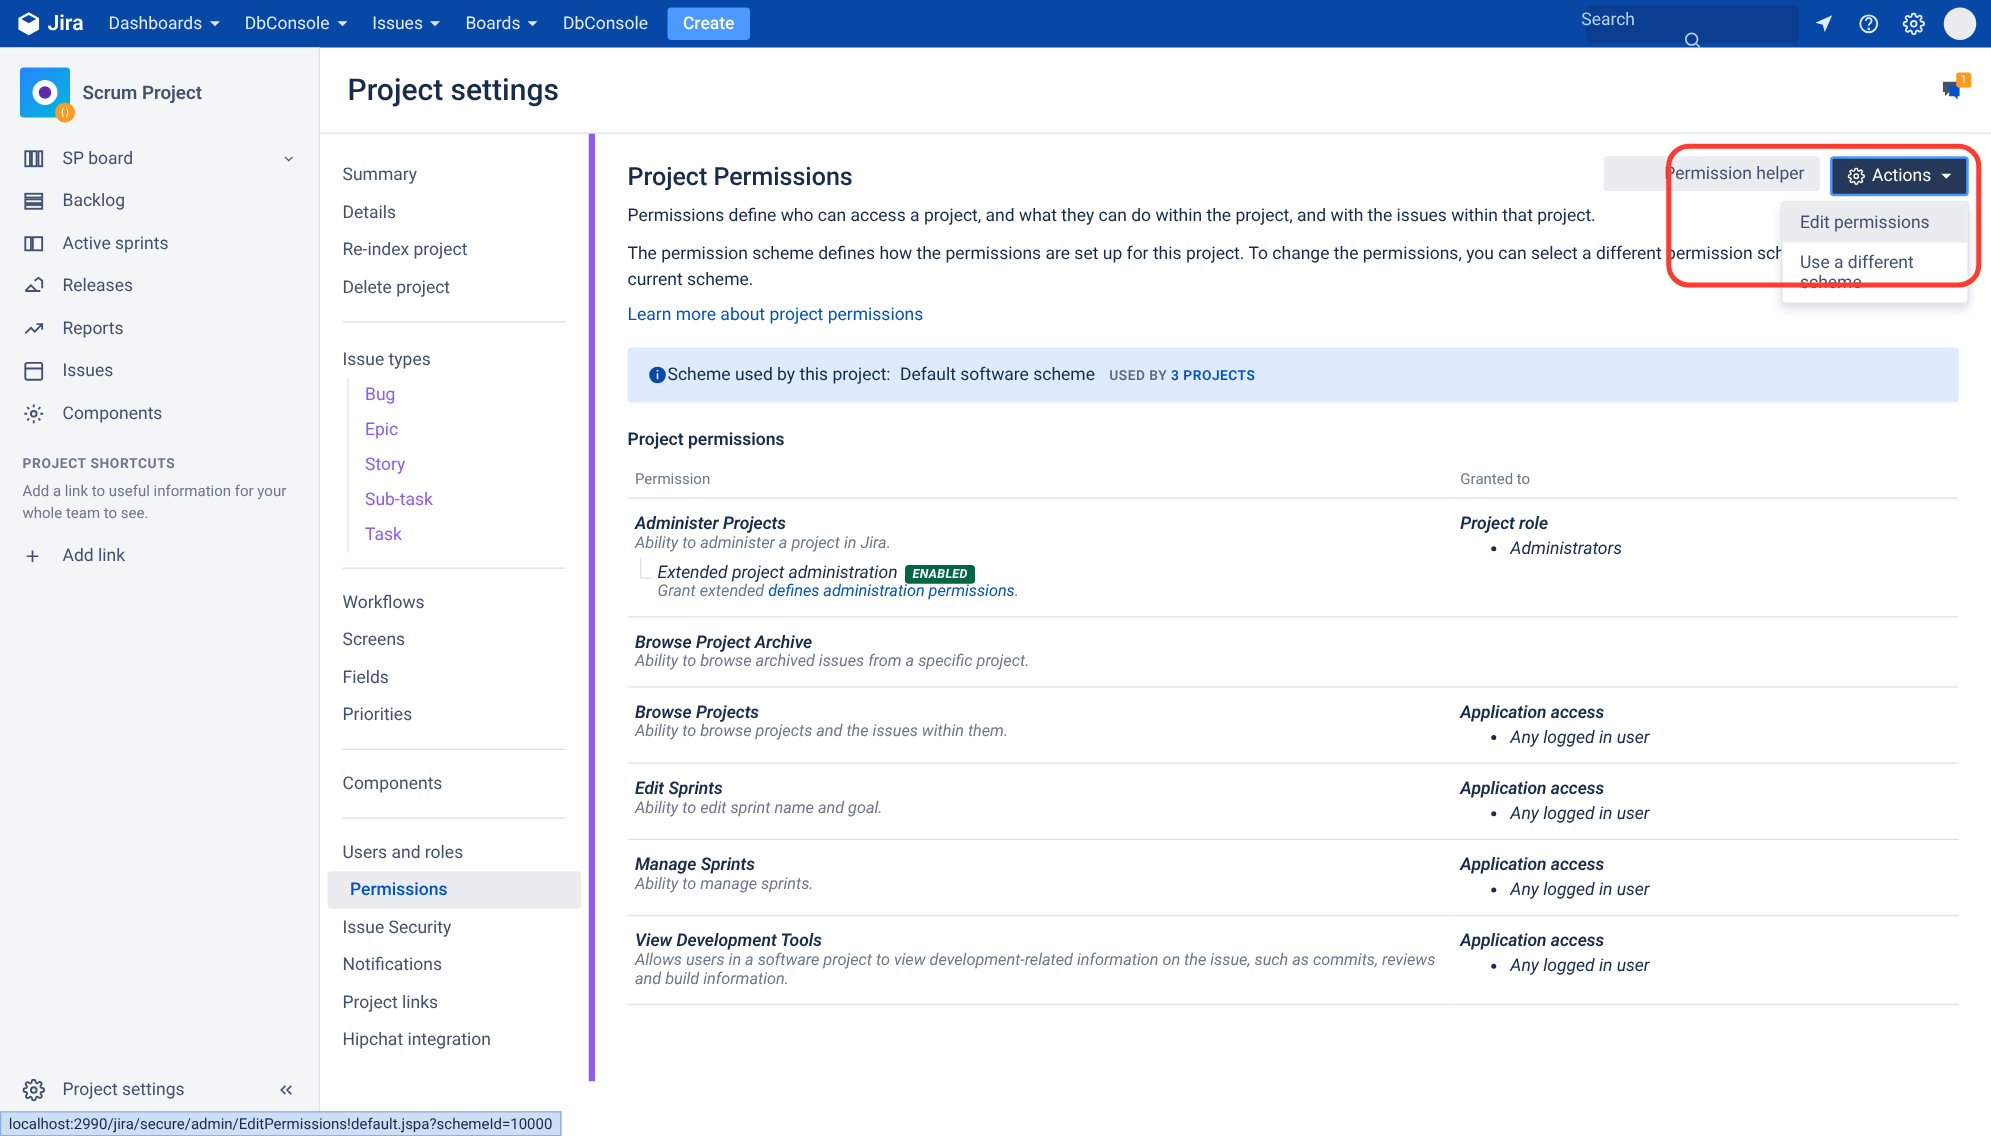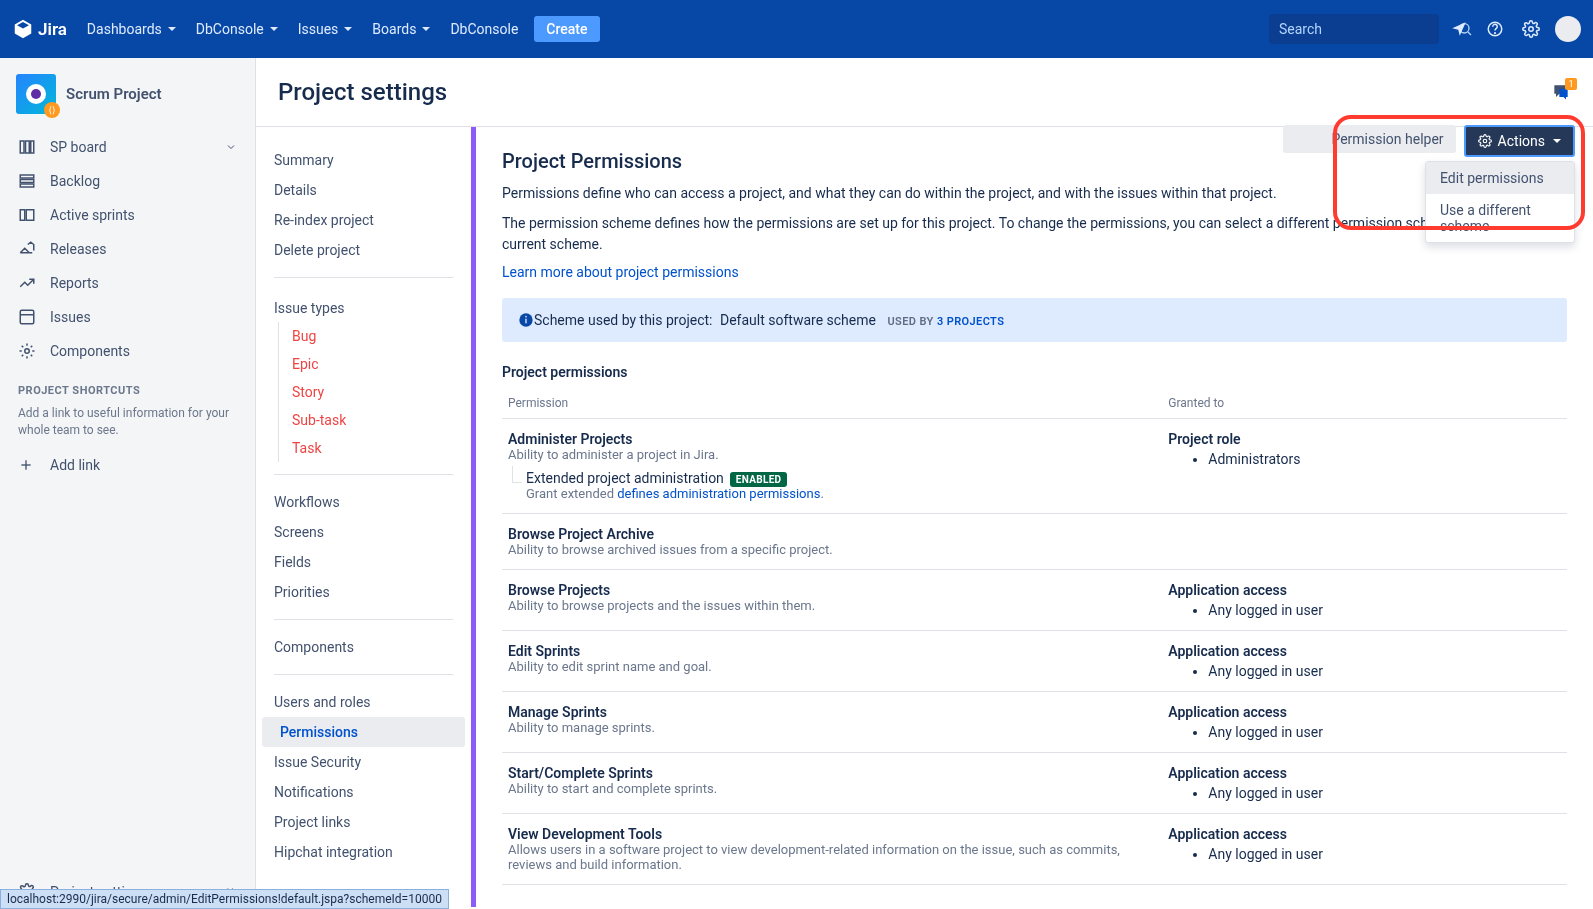--- a/index.html
+++ b/index.html
@@ -1,26 +1,26 @@
 <!DOCTYPE html>
 <html><head>
 <meta charset="utf-8">
 <style>
 * { margin: 0; padding: 0; box-sizing: border-box; font-family: -apple-system, BlinkMacSystemFont, "Segoe UI", Roboto, sans-serif; }
 body { background: #fff; color: #172b4d; font-size: 14px; }
 
 
-.topnav { background: #0747a6; height: 58px; display: flex; align-items: center; padding: 0 12px; gap: 4px; }
+.topnav { background: #0747a6; height: 38px; display: flex; align-items: center; padding: 0 12px; gap: 4px; }
 .logo { display: flex; align-items: center; gap: 4px; color: #fff; font-weight: 600; font-size: 17px; margin-right: 8px; }
 .logo svg { width: 22px; height: 22px; }
 .nav-item { color: #deebff; padding: 4px 8px; display: flex; align-items: center; gap: 4px; cursor: pointer; font-size: 14px; }
 .chev-down { display: inline-block; width: 0; height: 0; border-left: 4px solid transparent; border-right: 4px solid transparent; border-top: 4px solid currentColor; margin-left: 2px; }
 .create-btn { background: #4c9aff; color: #fff; padding: 5px 12px; border-radius: 3px; cursor: pointer; font-weight: 500; margin-left: 4px; }
 .spacer { flex: 1; }
-.search-box { background: #0b3d91; border-radius: 4px; padding: 4px 10px; display: flex; align-items: center; width: 170px; height: 30px; }
+.search-box { background: #0b3d91; border-radius: 4px; padding: 4px 10px; display: flex; align-items: center; width: 170px; height: 30px; flex-direction: column; }
 .search-box input { background: transparent; border: none; color: #deebff; outline: none; flex: 1; font-size: 14px; }
 .search-box input::placeholder { color: #b3d4ff; }
 .search-box .ico { color: #b3d4ff; }
 .topico { color: #deebff; width: 32px; height: 32px; display: flex; align-items: center; justify-content: center; cursor: pointer; }
 .avatar { width: 26px; height: 26px; border-radius: 50%; background: #ebecf0; margin-left: 4px; }
 
 
 .layout { display: flex; height: calc(100vh - 42px); }
 
 
@@ -39,21 +39,21 @@
 .sidebar-bottom { margin-top: auto; }
 .side-item.bottom { border-top: 0; }
 .collapse-chev { margin-left: auto; color: #42526e; }
 
 
 .settings-col { width: 220px; border-right: 5px solid #8b5cf6; padding: 18px 0; }
 .set-link { padding: 7px 18px; color: #42526e; cursor: pointer; font-size: 14px; }
 .set-link.active { background: #ebecf0; color: #0052cc; font-weight: 500; border-radius: 3px; margin: 0 6px; }
 .set-group-head { padding: 10px 18px 6px; color: #42526e; font-size: 14px; }
 .set-sep { border-top: 1px solid #dfe1e6; margin: 12px 18px; }
-.set-sub { padding: 6px 18px 6px 36px; color: #ef4444; cursor: pointer; position: relative; }
+.set-sub { padding: 6px 18px 6px 36px; color: #8b5cf6; cursor: pointer; position: relative; }
 .set-sub::before { content: ""; position: absolute; left: 22px; top: 0; bottom: 0; width: 1px; background: #dfe1e6; }
 
 
 .main { flex: 1; overflow-y: auto; }
 .header-bar { padding: 20px 22px; border-bottom: 1px solid #dfe1e6; display: flex; align-items: center; }
 .page-title { font-size: 24px; font-weight: 500; }
 .feedback { margin-left: auto; position: relative; color: #42526e;}
 .feedback .cnt { position: absolute; top: -4px; right: -6px; background: #ff991f; color: #fff; font-size: 9px; width: 12px; height: 12px; border-radius: 2px; display: flex; align-items: center; justify-content: center; }
 
 
@@ -76,21 +76,21 @@
 .dropdown-item { padding: 8px 14px; cursor: pointer; color: #42526e; }
 .dropdown-item.hl { background: #ebecf0; }
 
 
 .highlight-ring { position: absolute; top: 115px; right: 8px; width: 252px; height: 115px; border: 4px solid #ff3b30; border-radius: 18px; pointer-events: none; }
 
 
 .perm-section-title { font-weight: 600; margin: 22px 0 8px; }
 .perm-table { width: 100%; border-collapse: collapse; }
 .perm-table th { text-align: left; font-weight: 400; color: #6b778c; font-size: 12px; padding: 8px 6px; border-bottom: 1px solid #dfe1e6; }
-.perm-table td { padding: 12px 6px; border-bottom: 1px solid #dfe1e6; vertical-align: top; }
+.perm-table td { padding: 12px 6px; border-bottom: 1px solid #dfe1e6; vertical-align: top; font-style: italic; }
 .perm-name { font-weight: 600; }
 .perm-desc { color: #6b778c; font-size: 13px; margin-top: 0; }
 .perm-link { color: #0052cc; cursor: pointer; }
 .enabled-badge { background: #006644; color: #fff; font-size: 10px; font-weight: 700; padding: 2px 6px; border-radius: 3px; margin-left: 6px; letter-spacing: 0.3px; }
 .perm-sub { margin-left: 18px; margin-top: 8px; position: relative; }
 .perm-sub::before { content: ""; position: absolute; left: -14px; top: -4px; width: 1px; height: 16px; background: #dfe1e6; }
 .perm-sub::after { content: ""; position: absolute; left: -14px; top: 12px; width: 10px; height: 1px; background: #dfe1e6; }
 .granted ul { list-style: disc; padding-left: 40px; margin-top: 4px; }
 .granted-head { font-weight: 600; }
 
@@ -401,34 +401,20 @@
                   <div class="granted">
                     <div class="granted-head">Application access</div>
                     <ul>
                       <li>Any logged in user</li>
                     </ul>
                   </div>
                 </td>
               </tr>
               <tr>
                 <td>
-                  <div class="perm-name">Start/Complete Sprints</div>
-              <div class="perm-desc">Ability to start and complete sprints.</div>
-                </td>
-                <td>
-                  <div class="granted">
-                    <div class="granted-head">Application access</div>
-                    <ul>
-                      <li>Any logged in user</li>
-                    </ul>
-                  </div>
-                </td>
-              </tr>
-              <tr>
-                <td>
                   <div class="perm-name">View Development Tools</div>
               <div class="perm-desc">Allows users in a software project to view development-related information on the issue, such as commits, reviews and build information.</div>
                 </td>
                 <td>
                   <div class="granted">
                     <div class="granted-head">Application access</div>
                     <ul>
                       <li>Any logged in user</li>
                     </ul>
                   </div>

